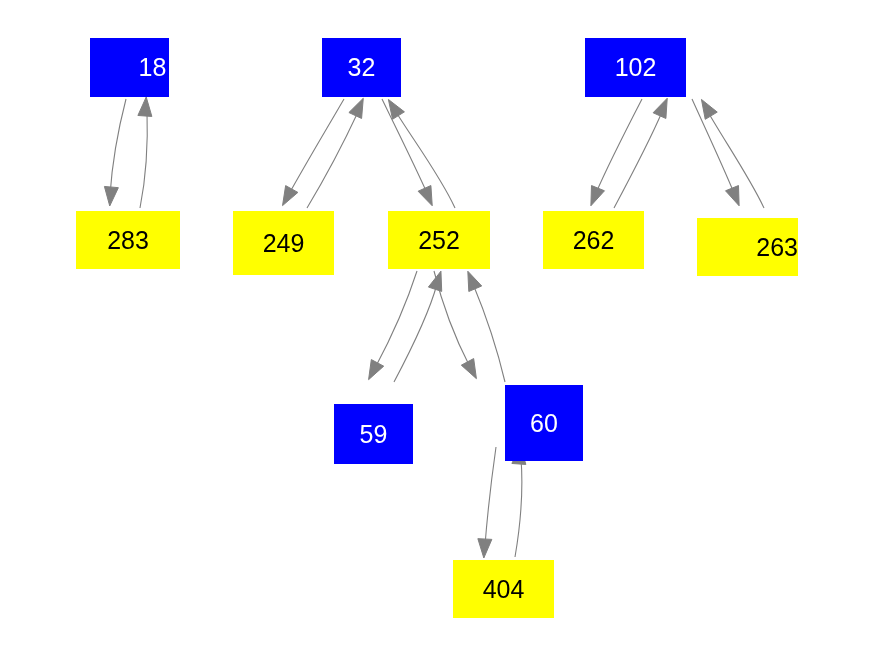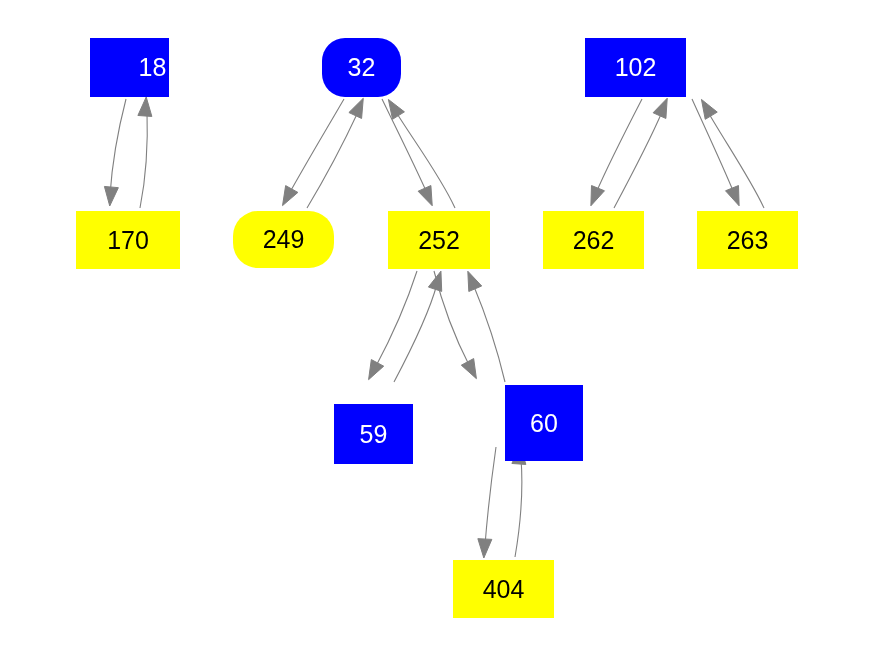--- a/index.html
+++ b/index.html
@@ -126,39 +126,39 @@
           <path d="M 515,557 C 521,522 523,485 521,458" class="edge-path"></path>
           <polygon points="520.2092694212324,445.0073078492205 525.8668447719128,464.4493201203661 511.9009480682753,463.4727294879483" class="arrow-head"></polygon>
         </g>
       </g>
   </svg>
 
   <div id="nodes-layer">
       <div class="node-box node-blue" style="left: 90px; top: 38px; width: 79px; height: 59px; padding-left: 46px;">
         <span class="node-label">18</span>
       </div>
-      <div class="node-box node-blue" style="left: 322px; top: 38px; width: 79px; height: 59px; border-radius: 23px;">
+      <div class="node-box node-blue" style="left: 322px; top: 38px; width: 79px; height: 59px;">
         <span class="node-label">32</span>
       </div>
       <div class="node-box node-blue" style="left: 585px; top: 38px; width: 101px; height: 59px;">
         <span class="node-label">102</span>
       </div>
       <div class="node-box node-yellow" style="left: 76px; top: 211px; width: 104px; height: 58px;">
-        <span class="node-label">170</span>
+        <span class="node-label">283</span>
       </div>
-      <div class="node-box node-yellow" style="left: 233px; top: 211px; width: 101px; height: 57px; border-radius: 25px;">
+      <div class="node-box node-yellow" style="left: 233px; top: 211px; width: 101px; height: 64px;">
         <span class="node-label">249</span>
       </div>
       <div class="node-box node-yellow" style="left: 388px; top: 211px; width: 102px; height: 58px;">
         <span class="node-label">252</span>
       </div>
       <div class="node-box node-yellow" style="left: 543px; top: 211px; width: 101px; height: 58px;">
         <span class="node-label">262</span>
       </div>
-      <div class="node-box node-yellow" style="left: 697px; top: 211px; width: 101px; height: 58px;">
+      <div class="node-box node-yellow" style="left: 697px; top: 218px; width: 101px; height: 58px; justify-content: flex-end;">
         <span class="node-label">263</span>
       </div>
       <div class="node-box node-blue" style="left: 334px; top: 404px; width: 79px; height: 60px;">
         <span class="node-label">59</span>
       </div>
       <div class="node-box node-blue" style="left: 489px; top: 385px; width: 78px; height: 76px; margin-left: 16px;">
         <span class="node-label">60</span>
       </div>
       <div class="node-box node-yellow" style="left: 453px; top: 560px; width: 101px; height: 58px;">
         <span class="node-label">404</span>

